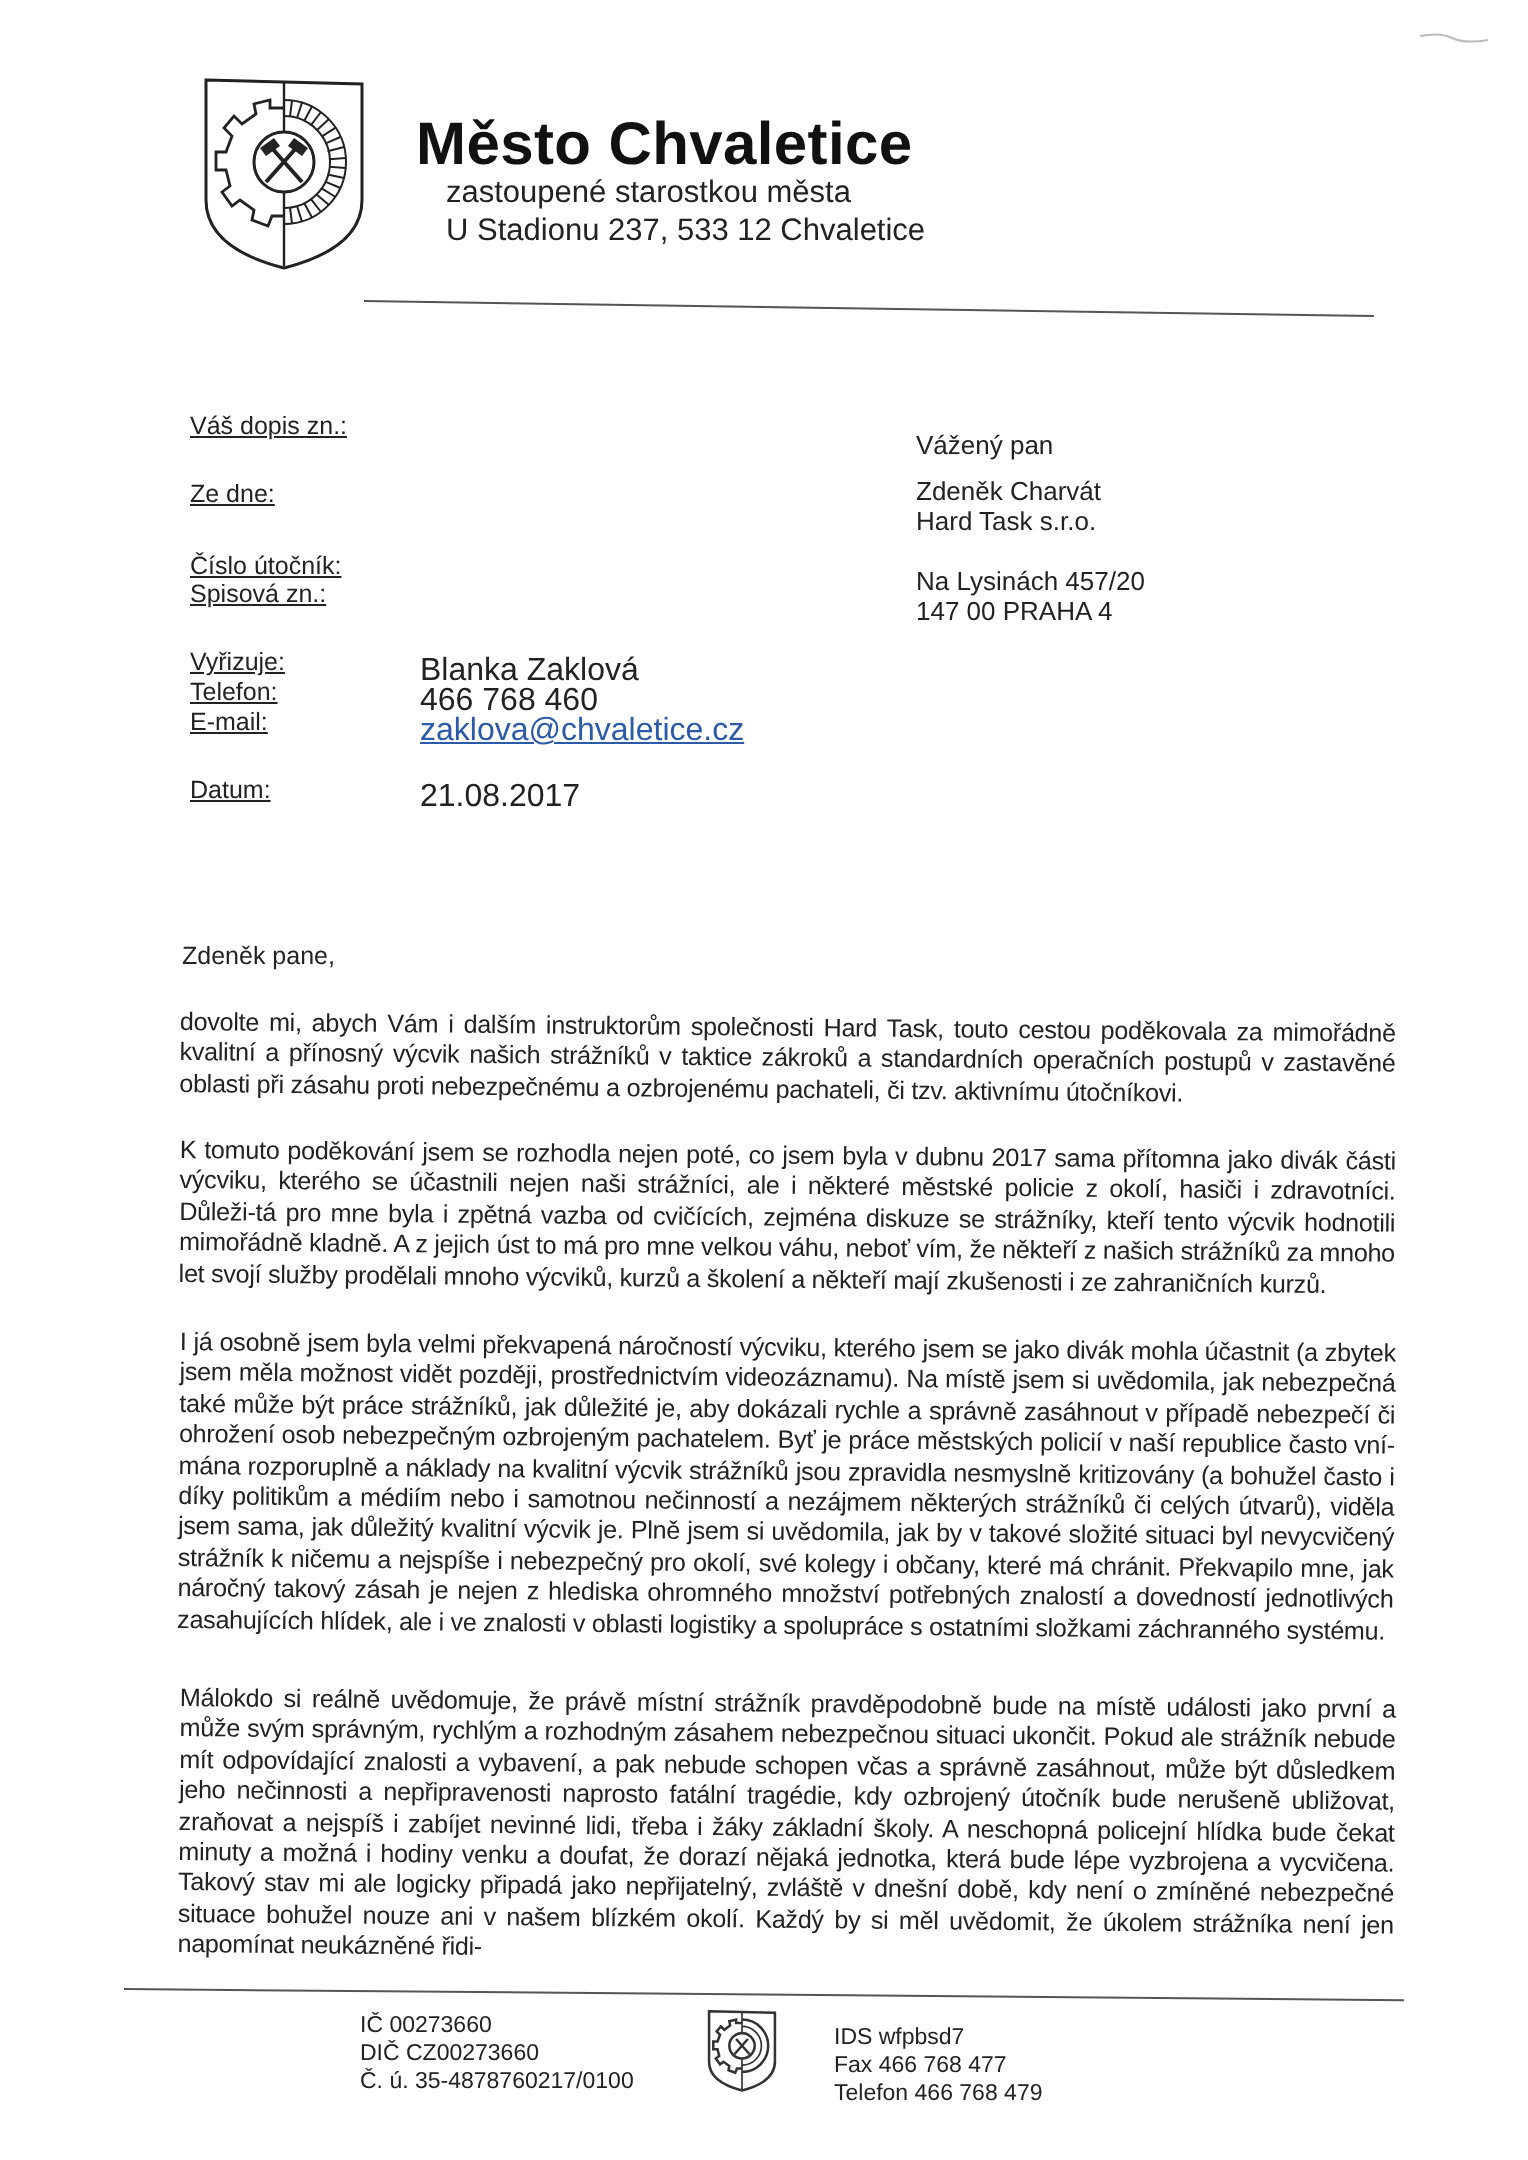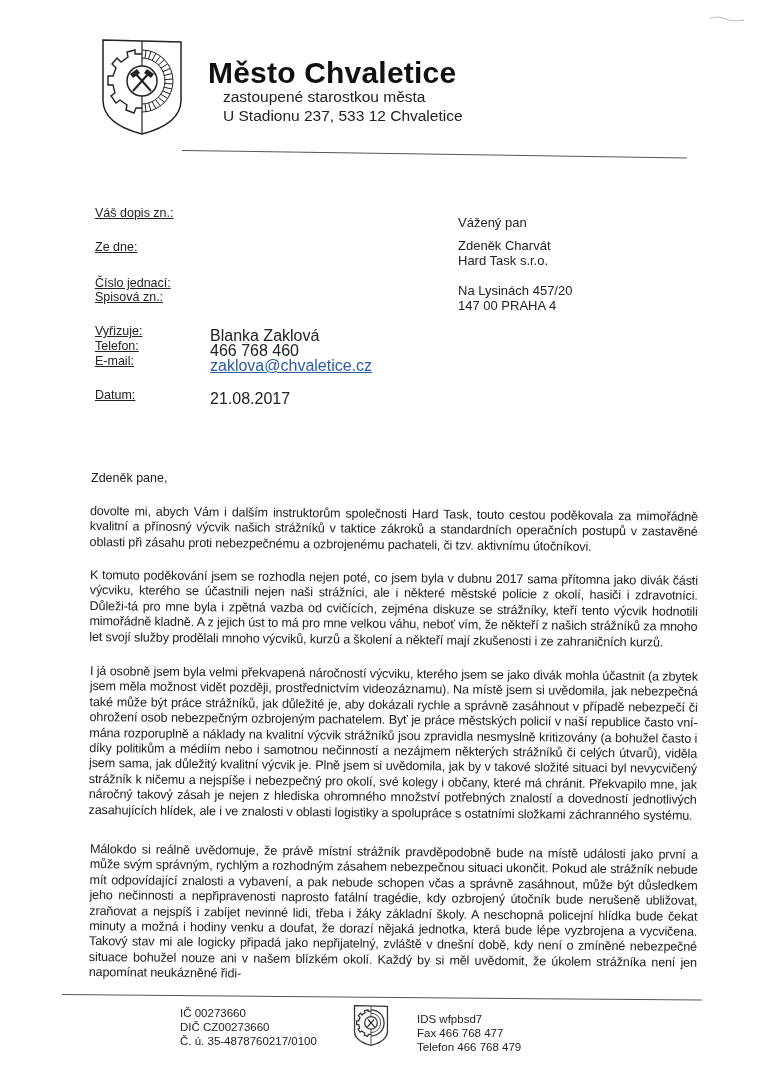--- a/index.html
+++ b/index.html
@@ -89,21 +89,21 @@
 
 <div class="abs city-title">Město Chvaletice</div>
 <div class="abs city-sub">
   <div>zastoupené starostkou města</div>
   <div>U Stadionu 237, 533 12 Chvaletice</div>
 </div>
 <div class="abs rule-top"></div>
 
 <div class="abs ref" style="top:206px">Váš dopis zn.:</div>
 <div class="abs ref" style="top:240px">Ze dne:</div>
-<div class="abs ref" style="top:276px">Číslo jednací:</div>
+<div class="abs ref" style="top:276px">Číslo útočník:</div>
 <div class="abs ref" style="top:290px">Spisová zn.:</div>
 
 <div class="abs ref" style="top:324px">Vyřizuje:</div>
 <div class="abs ref" style="top:339px">Telefon:</div>
 <div class="abs ref" style="top:354px">E-mail:</div>
 <div class="abs ref" style="top:388px">Datum:</div>
 
 <div class="abs ref-val" style="top:328px">Blanka Zaklová</div>
 <div class="abs ref-val" style="top:343px">466 768 460</div>
 <div class="abs ref-val" style="top:358px"><span class="email-link">zaklova@chvaletice.cz</span></div>

